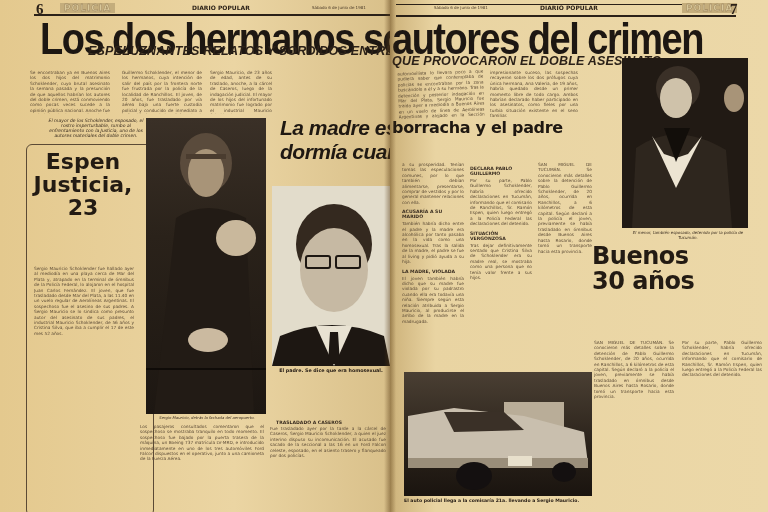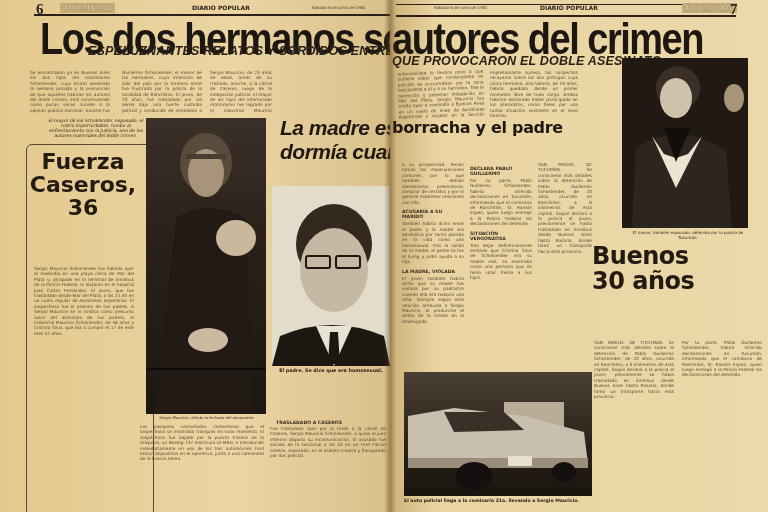--- a/index.html
+++ b/index.html
@@ -57,23 +57,23 @@
   <div class="abs subhead" style="left:88px;top:44px;">ESPELUZNANTES RELATOS Y SORDIDOS ENTRETELONES SOBRE LAS CAUSAS</div>
 
   <div class="abs body-text" style="left:30px;top:70px;width:80px;height:44px;overflow:hidden;">Se encontraban ya en Buenos Aires los dos hijos del matrimonio Schoklender, cuyo brutal asesinato la semana pasada y la presunción de que aquellos habrían los autores del doble crimen, está conmoviendo como pocas veces sucede a la opinión pública nacional. Anoche fue trasladado desde Tucumán, donde se lo había detenido el jueves, Pablo</div>
   <div class="abs body-text" style="left:122px;top:70px;width:80px;height:44px;overflow:hidden;">Guillermo Schoklender, el menor de los hermanos, cuya intención de salir del país por la frontera norte fue frustrada por la policía de la localidad de Ranchillos. El joven, de 20 años, fue trasladado por vía aérea bajo una fuerte custodia policial y conducido de inmediato a la Sección 21ra. de la Policía Federal, donde estuvo alojado su hermano</div>
   <div class="abs body-text" style="left:210px;top:70px;width:62px;height:44px;overflow:hidden;">Sergio Mauricio, de 23 años de edad, antes de su traslado, anoche, a la cárcel de Caseros, luego de la indagación judicial. El mayor de los hijos del infortunado matrimonio fue logrado por el industrial Mauricio Schoklender y su esposa, Cristina Silva, había desaparecido junto con su hermano a poco de ser descubierto el doble homicidio el sábado último</div>
 
   <div class="abs caption" style="left:48px;top:118px;width:96px;">El mayor de los Schoklender, esposado, el rostro imperturbable, rumbo al enfrentamiento con la Justicia, uno de los autores materiales del doble crimen.</div>
 
   <div class="abs box" style="left:26px;top:144px;width:126px;height:370px;"></div>
   <div class="abs boxtitle" style="left:28px;top:150px;width:110px;font-size:22px;">
-    <div>Fuerza</div>
-    <div>Caseros,</div>
-    <div>36</div>
+    <div>Espen</div>
+    <div>Justicia,</div>
+    <div>23</div>
   </div>
   <div class="abs body-text" style="left:34px;top:266px;width:100px;height:240px;overflow:hidden;">Sergio Mauricio Schoklender fue hallado ayer al mediodía en una playa cerca de Mar del Plata y, atrapado en la terminal de ómnibus de la Policía Federal, lo alojaron en el hospital Juan Carlos Fernández. El joven, que fue trasladado desde Mar del Plata, a las 11.40 en un vuelo regular de Aerolíneas Argentinas. El sospechoso fue el asesino de sus padres. A Sergio Mauricio se lo sindica como presunto autor del asesinato de sus padres, el industrial Mauricio Schoklender, de 56 años y Cristina Silva, que iba a cumplir el 17 de este mes 52 años.</div>
 
   <div class="abs photo" style="left:146px;top:118px;width:120px;height:296px;background:linear-gradient(180deg,#3a3027 0%,#2a221a 40%,#1d1712 100%);">
     <svg width="120" height="296" viewBox="0 0 120 296">
       <ellipse cx="60" cy="45" rx="26" ry="30" fill="#5a4b3c"></ellipse>
       <ellipse cx="60" cy="55" rx="18" ry="24" fill="#a89478"></ellipse>
       <rect x="40" y="36" width="40" height="5" fill="#4a3c2f"></rect>
       <path d="M30 100 Q60 80 100 100 L108 296 L8 296 Z" fill="#221b15"></path>
       <ellipse cx="90" cy="120" rx="20" ry="18" fill="#c9b89c"></ellipse>

